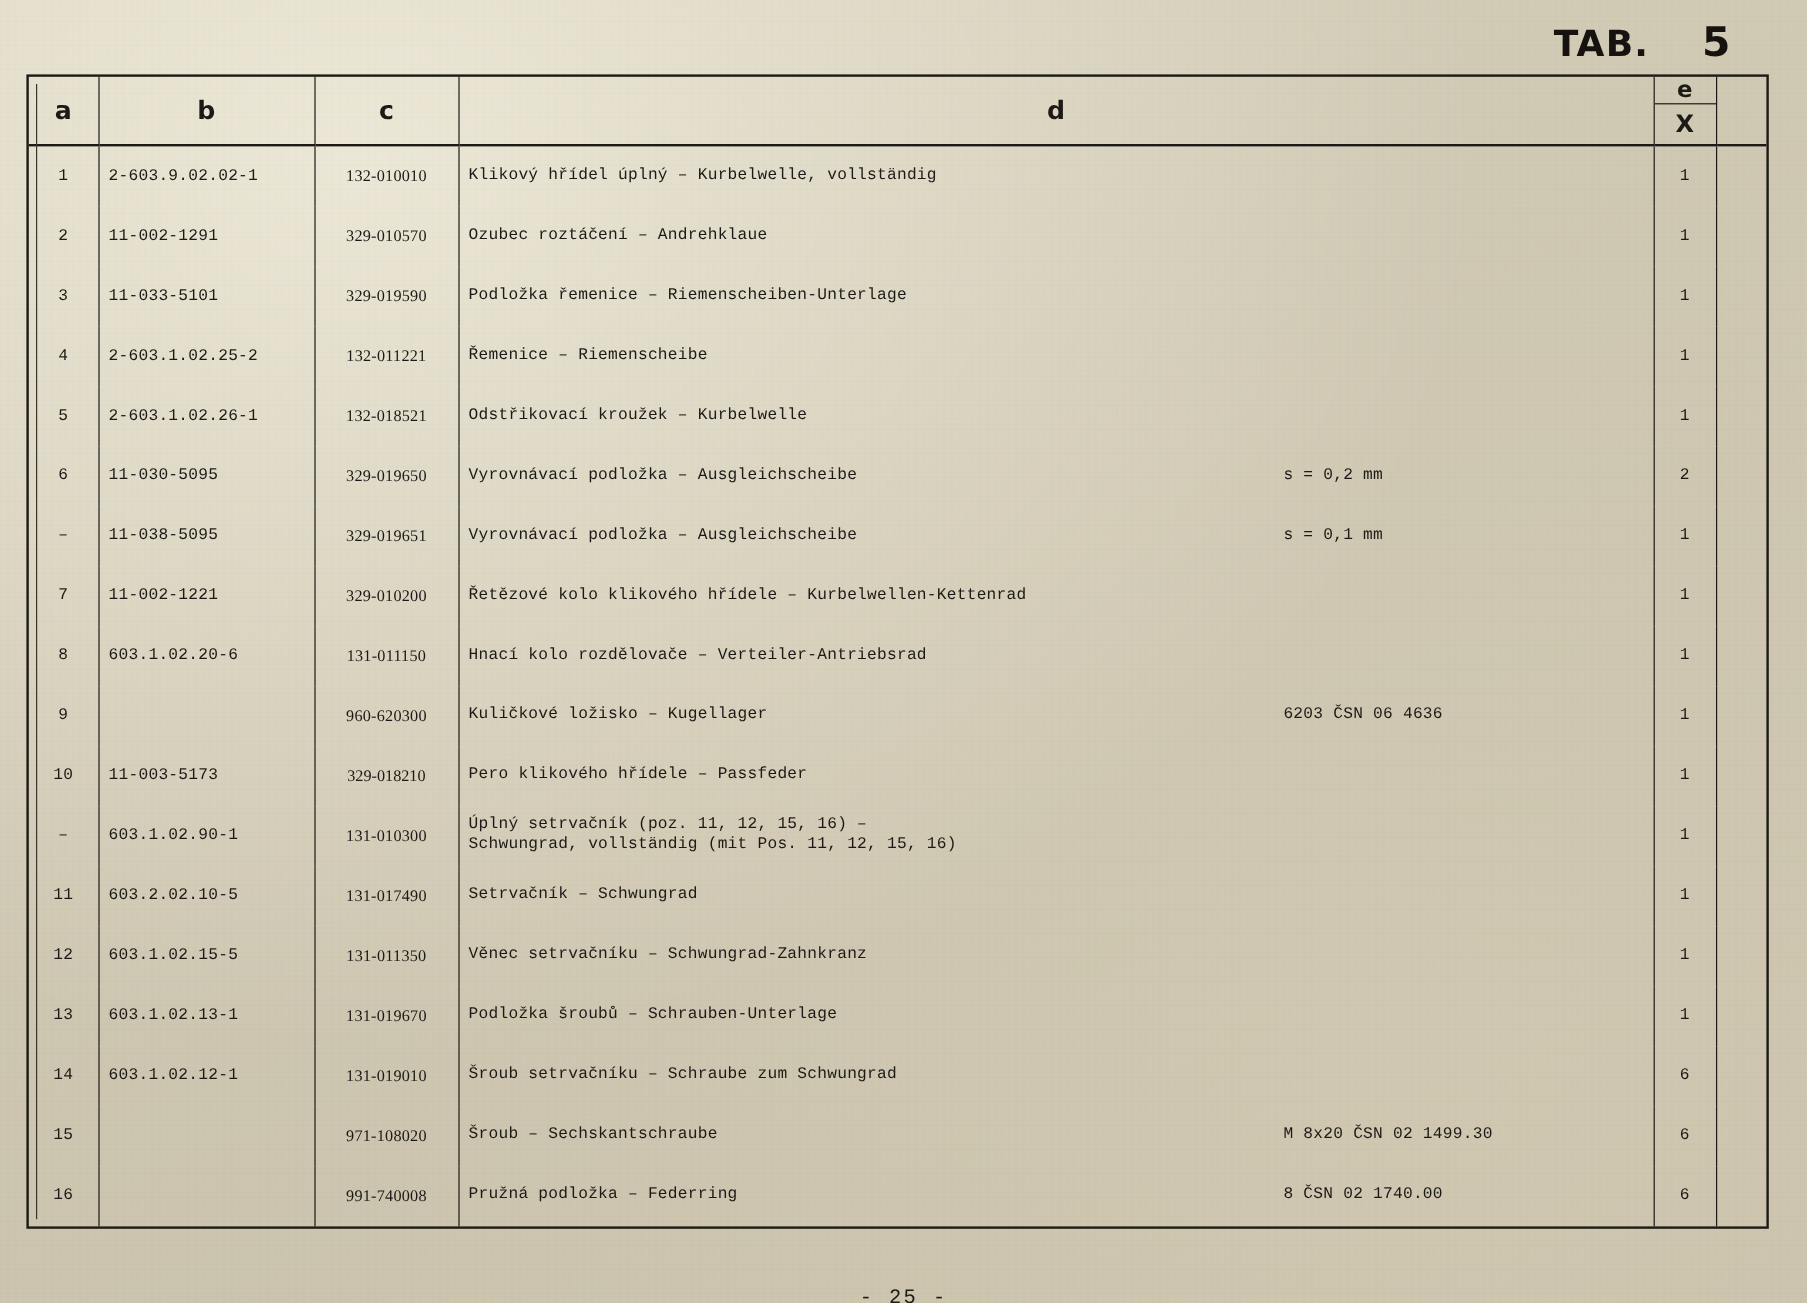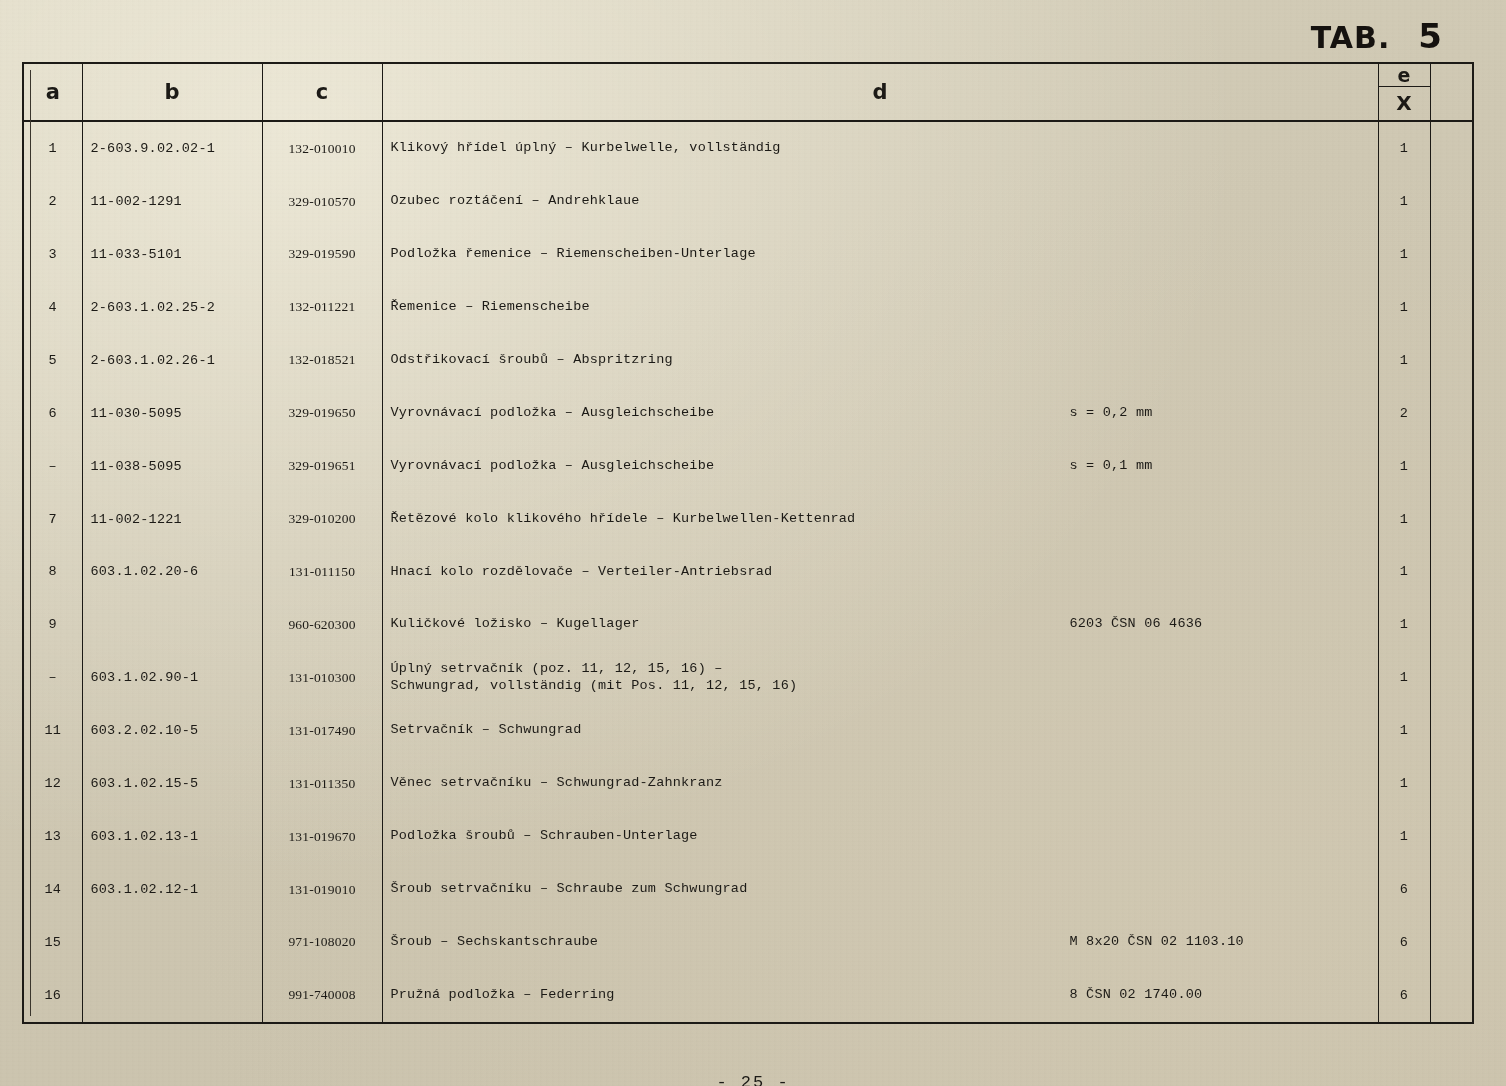--- a/index.html
+++ b/index.html
@@ -33,21 +33,21 @@
     pointer-events: none;
   }
 
   
   .tab-header {
     position: absolute;
     top: 16px;
     right: 64px;
     display: flex;
     align-items: baseline;
-    gap: 28px;
+    gap: 44px;
   }
   .tab-label {
     font-family: "DejaVu Sans", sans-serif;
     font-weight: bold;
     font-size: 30px;
     letter-spacing: 1px;
     color: #15120f;
   }
   .tab-number {
     font-family: "DejaVu Sans", sans-serif;
@@ -262,21 +262,21 @@
             </td>
             <td class="c-e">1</td>
             <td class="c-f"></td>
           </tr>
           <tr>
             <td class="c-a">5</td>
             <td class="c-b">2-603.1.02.26-1</td>
             <td class="c-c">132-018521</td>
             <td class="c-d">
               <div class="desc-row">
-                <span class="desc-text">Odstřikovací šroubů – Abspritzring</span>
+                <span class="desc-text">Odstřikovací kroužek – Kurbelwelle</span>
                 <span class="desc-note"></span>
               </div>
             </td>
             <td class="c-e">1</td>
             <td class="c-f"></td>
           </tr>
           <tr>
             <td class="c-a">6</td>
             <td class="c-b">11-030-5095</td>
             <td class="c-c">329-019650</td>
@@ -335,20 +335,33 @@
             <td class="c-d">
               <div class="desc-row">
                 <span class="desc-text">Kuličkové ložisko  – Kugellager</span>
                 <span class="desc-note">6203 ČSN 06 4636</span>
               </div>
             </td>
             <td class="c-e">1</td>
             <td class="c-f"></td>
           </tr>
           <tr>
+            <td class="c-a">10</td>
+            <td class="c-b">11-003-5173</td>
+            <td class="c-c strong-ink">329-018210</td>
+            <td class="c-d">
+              <div class="desc-row">
+                <span class="desc-text">Pero klikového hřídele – Passfeder</span>
+                <span class="desc-note"></span>
+              </div>
+            </td>
+            <td class="c-e">1</td>
+            <td class="c-f"></td>
+          </tr>
+          <tr>
             <td class="c-a">–</td>
             <td class="c-b">603.1.02.90-1</td>
             <td class="c-c">131-010300</td>
             <td class="c-d">
               <div class="desc-row">
                 <span class="desc-text">Úplný setrvačník (poz. 11, 12, 15, 16) –
 Schwungrad, vollständig (mit Pos. 11, 12, 15, 16)</span>
                 <span class="desc-note"></span>
               </div>
             </td>
@@ -407,21 +420,21 @@
             <td class="c-e">6</td>
             <td class="c-f"></td>
           </tr>
           <tr>
             <td class="c-a">15</td>
             <td class="c-b"></td>
             <td class="c-c">971-108020</td>
             <td class="c-d">
               <div class="desc-row">
                 <span class="desc-text">Šroub – Sechskantschraube</span>
-                <span class="desc-note">M 8x20 ČSN 02 1103.10</span>
+                <span class="desc-note">M 8x20 ČSN 02 1499.30</span>
               </div>
             </td>
             <td class="c-e">6</td>
             <td class="c-f"></td>
           </tr>
           <tr>
             <td class="c-a">16</td>
             <td class="c-b"></td>
             <td class="c-c">991-740008</td>
             <td class="c-d">

